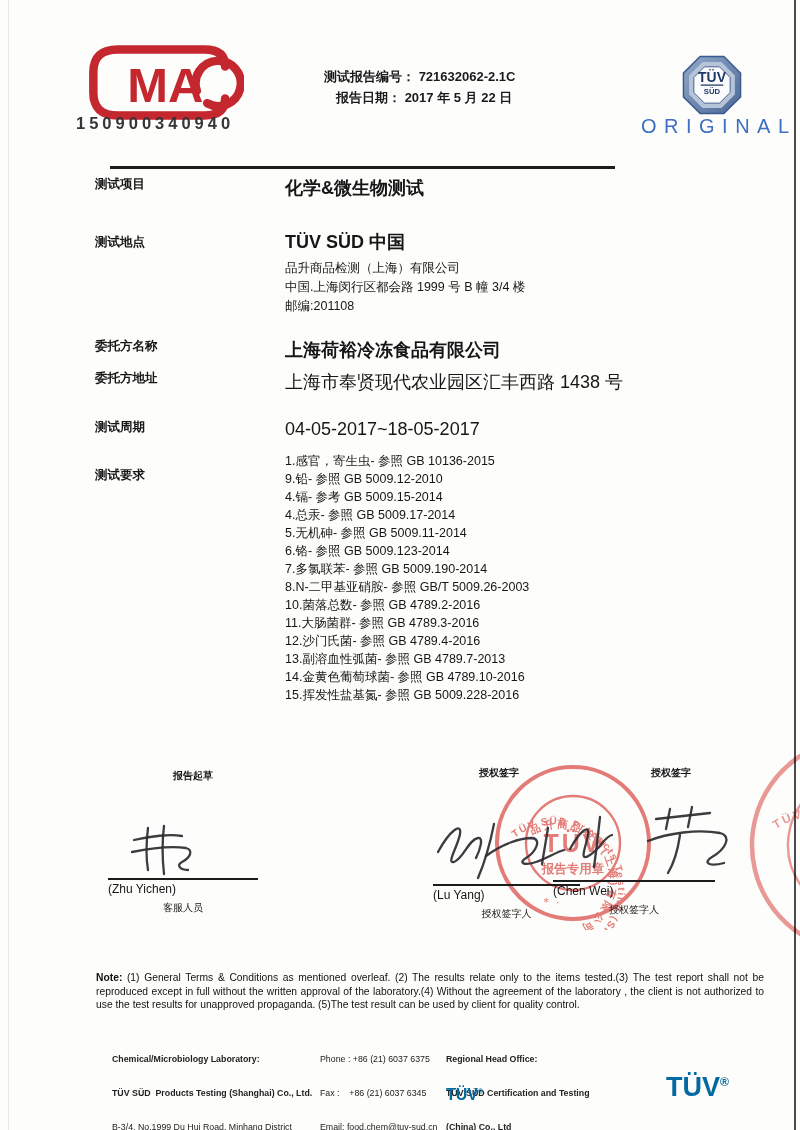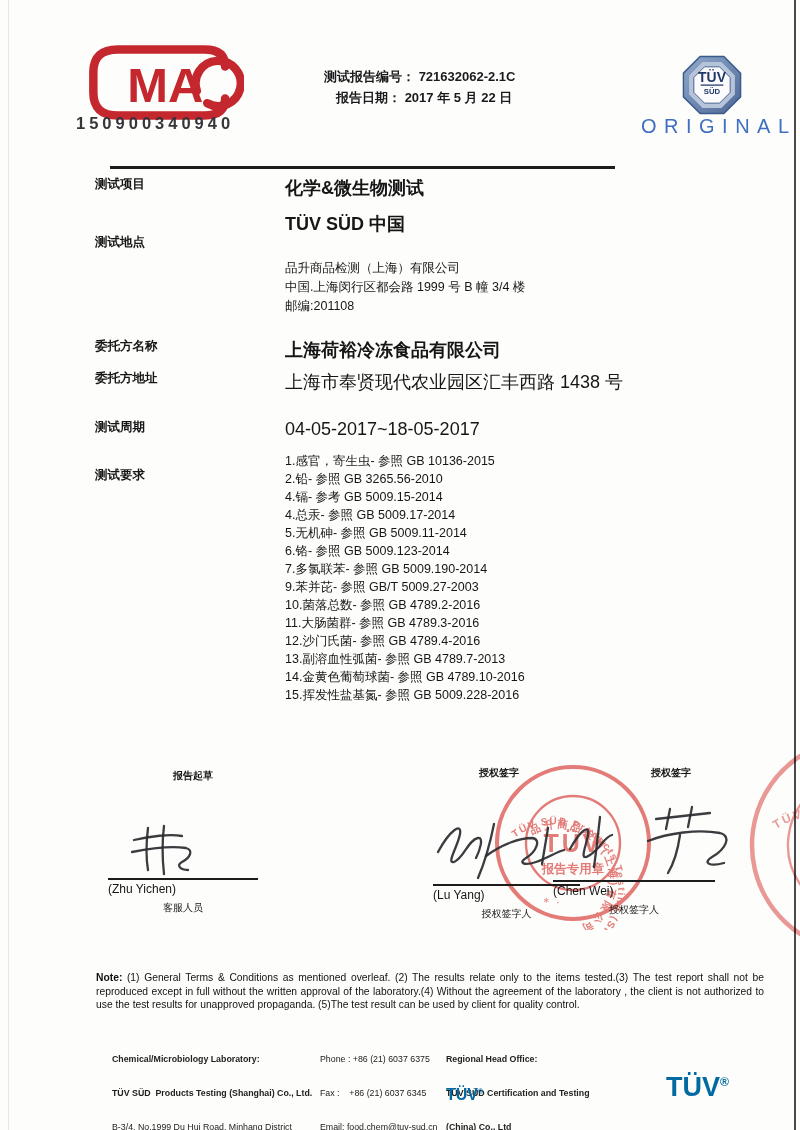--- a/index.html
+++ b/index.html
@@ -82,46 +82,46 @@
   <text x="32" y="41" font-size="7.5" font-weight="bold" fill="#1f3864" text-anchor="middle" font-family="Liberation Sans,DejaVu Sans,sans-serif">SÜD</text>
 </svg>
 <div class="abs original">ORIGINAL</div>
 
 <div class="abs divider"></div>
 
 <div class="abs flabel" style="top:176px;">测试项目</div>
 <div class="abs fvalue bold" style="top:176px;">化学&amp;微生物测试</div>
 
 <div class="abs flabel" style="top:226px;margin-top:8px;">测试地点</div>
-<div class="abs fvalue bold" style="top:212px;text-align:right;">TÜV SÜD 中国</div>
+<div class="abs fvalue bold" style="top:230px;text-align:right;">TÜV SÜD 中国</div>
 <div class="abs loc-lines">
   <div>品升商品检测（上海）有限公司</div>
   <div>中国.上海闵行区都会路 1999 号 B 幢 3/4 楼</div>
   <div>邮编:201108</div>
 </div>
 
 <div class="abs flabel" style="top:338px;">委托方名称</div>
 <div class="abs fvalue bold" style="top:338px;">上海荷裕冷冻食品有限公司</div>
 
 <div class="abs flabel" style="top:370px;">委托方地址</div>
 <div class="abs fvalue" style="top:370px;">上海市奉贤现代农业园区汇丰西路 1438 号</div>
 
 <div class="abs flabel" style="top:419px;">测试周期</div>
 <div class="abs fvalue" style="top:419px;">04-05-2017~18-05-2017</div>
 
 <div class="abs flabel" style="top:467px;">测试要求</div>
 <div class="abs req-items">
   <div>1.感官，寄生虫- 参照 GB 10136-2015</div>
-  <div>2.铅- 参照 GB 3265.56-2010</div>
+  <div>9.铅- 参照 GB 5009.12-2010</div>
   <div>4.镉- 参考 GB 5009.15-2014</div>
   <div>4.总汞- 参照 GB 5009.17-2014</div>
   <div>5.无机砷- 参照 GB 5009.11-2014</div>
   <div>6.铬- 参照 GB 5009.123-2014</div>
   <div>7.多氯联苯- 参照 GB 5009.190-2014</div>
-  <div>9.苯并芘- 参照 GB/T 5009.27-2003</div>
+  <div>8.N-二甲基亚硝胺- 参照 GB/T 5009.26-2003</div>
   <div>10.菌落总数- 参照 GB 4789.2-2016</div>
   <div>11.大肠菌群- 参照 GB 4789.3-2016</div>
   <div>12.沙门氏菌- 参照 GB 4789.4-2016</div>
   <div>13.副溶血性弧菌- 参照 GB 4789.7-2013</div>
   <div>14.金黄色葡萄球菌- 参照 GB 4789.10-2016</div>
   <div>15.挥发性盐基氮- 参照 GB 5009.228-2016</div>
 </div>
 
 <div class="abs sig-header" style="left:173px;top:769px;">报告起草</div>
 <div class="abs sig-header" style="left:479px;top:766px;">授权签字</div>

